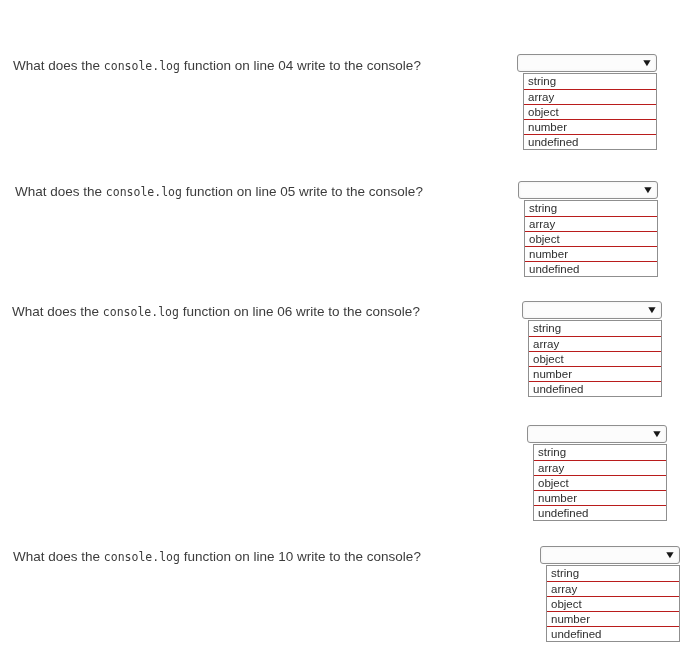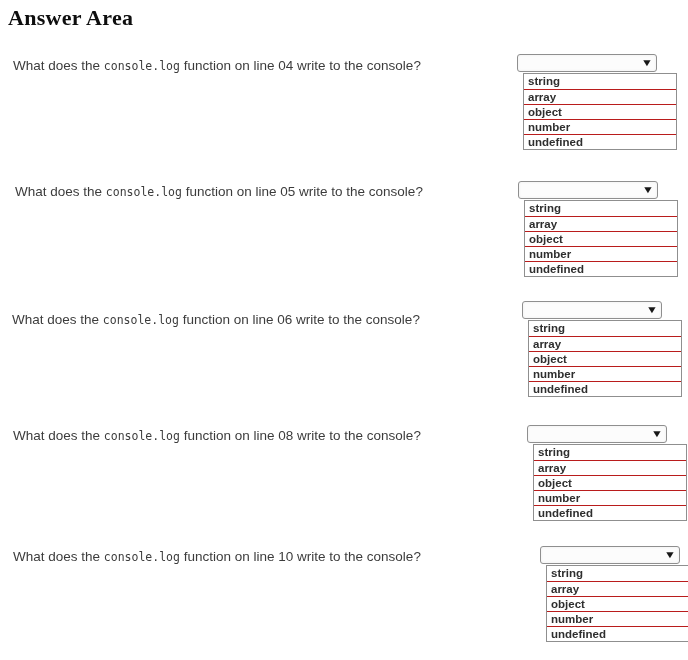--- a/index.html
+++ b/index.html
@@ -62,51 +62,49 @@
     top: 50%;
     transform: translateY(-50%) scaleX(1.25);
     font-size: 10px;
     line-height: 1;
     color: #171717;
   }
   .options {
     position: absolute;
     left: 6px;
     top: 19px;
-    width: 154px;
+    width: 134px;
     list-style: none;
     border: 1px solid #8f8f8f;
     background: #ffffff;
-    font-weight: bold;
   }
   .options li {
     height: 15px;
     line-height: 14px;
     font-size: 11.5px;
     color: #2e2e2e;
     padding-left: 4px;
     border-top: 1px solid #b91c1c;
     cursor: pointer;
     white-space: nowrap;
   }
   .options li:first-child { border-top: none; }
 
   
   #q1-text { left: 13px; top: 58px; }  #q1-dd { left: 517px; top: 54px; }
   #q2-text { left: 15px; top: 184px; } #q2-dd { left: 518px; top: 181px; }
-  #q3-text { left: 12px; top: 312px; } #q3-dd { left: 522px; top: 301px; }
+  #q3-text { left: 12px; top: 304px; } #q3-dd { left: 522px; top: 301px; }
   #q4-text { left: 13px; top: 428px; } #q4-dd { left: 527px; top: 425px; }
   #q5-text { left: 13px; top: 549px; } #q5-dd { left: 540px; top: 546px; }
 </style>
 </head>
 <body>
 
 <div class="canvas">
 
-  <h1 class="title">Answer Area</h1>
 
   <p class="q-text" id="q1-text"><span>What does the </span><code>console.log</code><span> function on line 04 write to the console?</span></p>
   <div class="dd" id="q1-dd">
     <div class="select">
       <span class="value"></span>
       <span class="arrow">▼</span>
     </div>
     <ul class="options">
       <li>string</li>
       <li>array</li>
@@ -139,21 +137,20 @@
     </div>
     <ul class="options">
       <li>string</li>
       <li>array</li>
       <li>object</li>
       <li>number</li>
       <li>undefined</li>
     </ul>
   </div>
 
-  <p class="q-text" id="q4-text"><span>What does the </span><code>console.log</code><span> function on line 08 write to the console?</span></p>
   <div class="dd" id="q4-dd">
     <div class="select">
       <span class="value"></span>
       <span class="arrow">▼</span>
     </div>
     <ul class="options">
       <li>string</li>
       <li>array</li>
       <li>object</li>
       <li>number</li>

